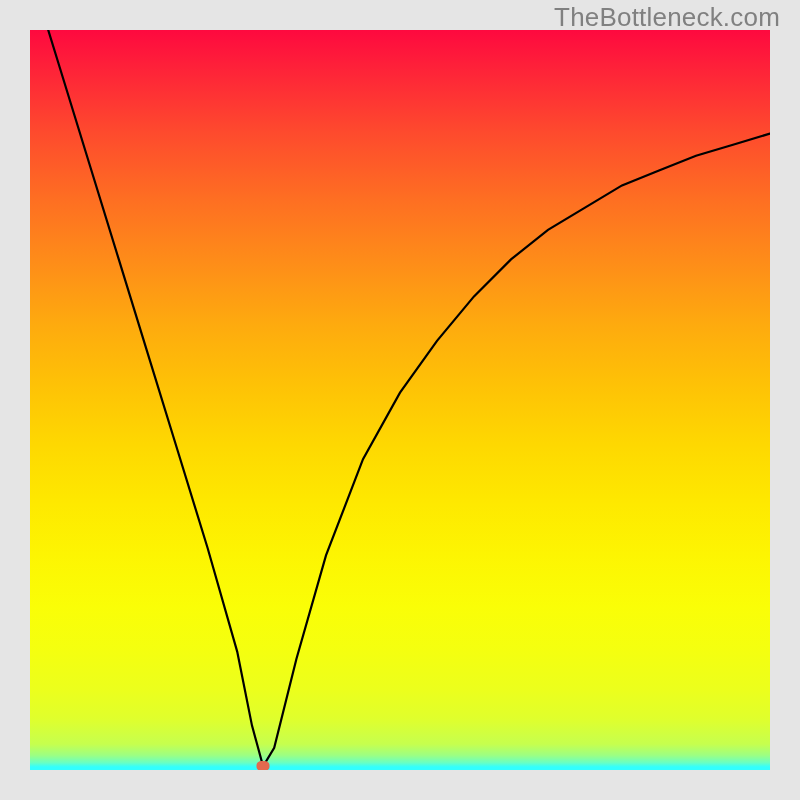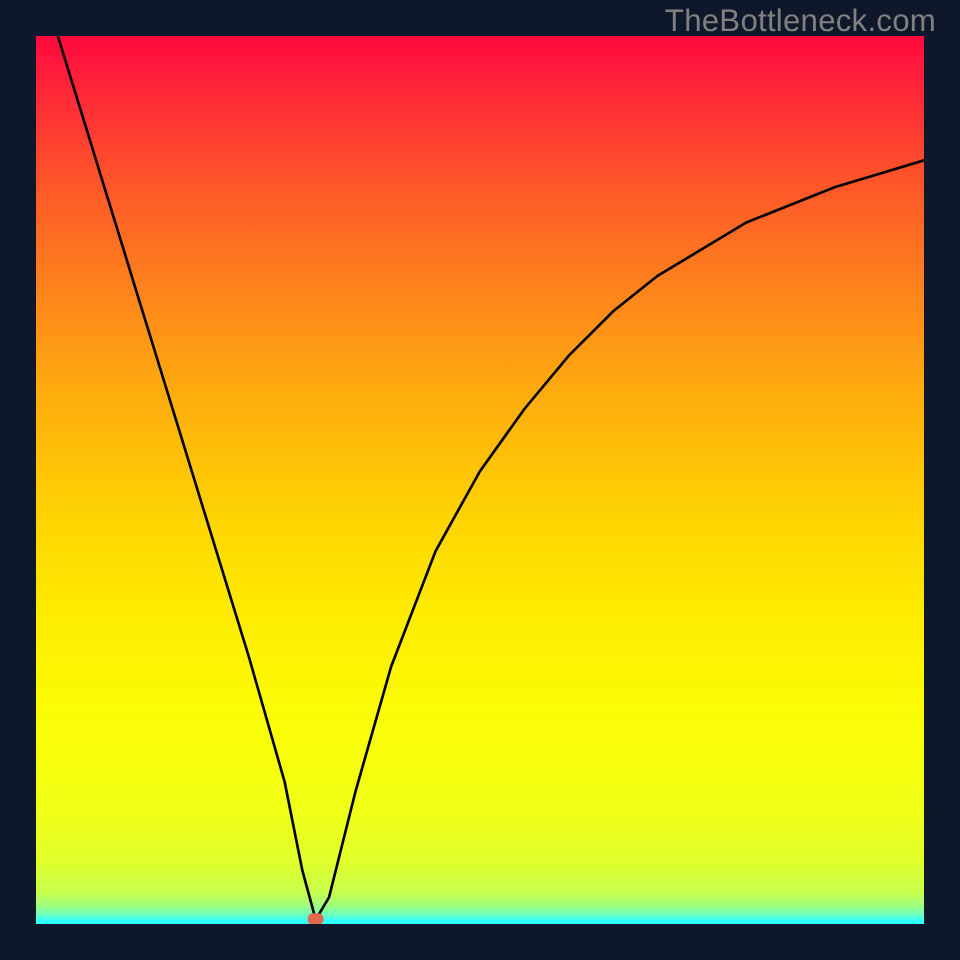--- a/index.html
+++ b/index.html
@@ -3,21 +3,21 @@
 <meta charset="utf-8">
 <style>
   * { margin: 0; padding: 0; box-sizing: border-box; }
   html, body { width: 800px; height: 800px; overflow: hidden; }
   body { background: #000; font-family: Arial, Helvetica, sans-serif; }
 
   .frame {
     position: absolute;
     left: 0; top: 0;
     width: 800px; height: 800px;
-    background: #0f172a;
+    background: #e5e5e5;
   }
 
   .watermark {
     position: absolute;
     top: 2px;
     right: 20px;
     color: #808080;
     font-size: 26px;
     font-weight: 400;
     letter-spacing: 0.2px;

